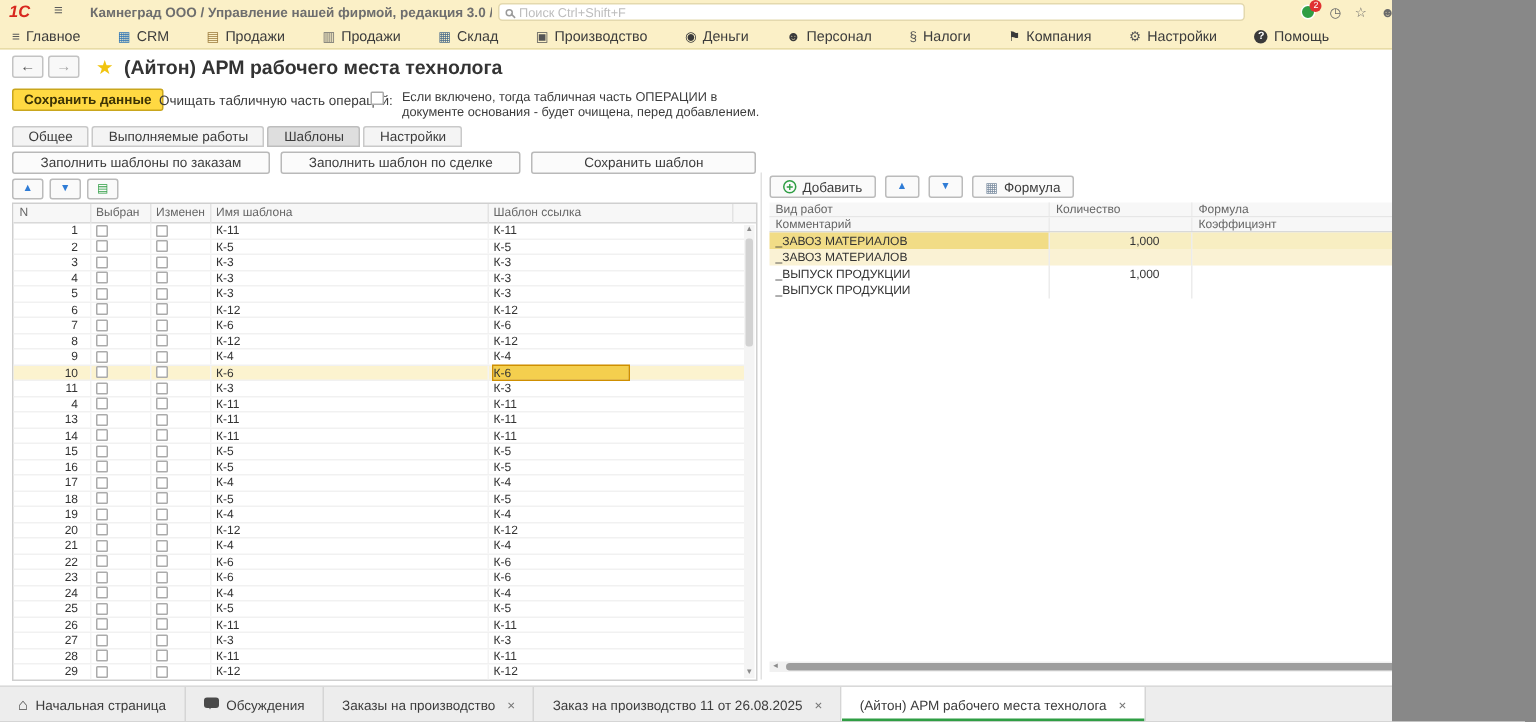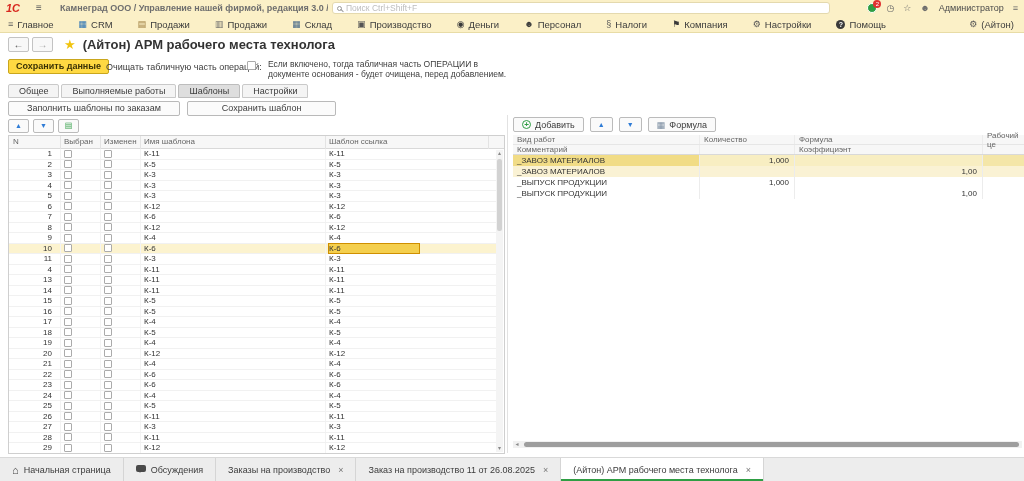--- a/index.html
+++ b/index.html
@@ -1,17 +1,17 @@
 <!DOCTYPE html>
 <html><head>
 <meta charset="utf-8">
 <style>
   * { margin:0; padding:0; box-sizing:border-box; }
   body { background:#888; }
-  #app { position:relative; width:1024px; height:481px; background:#fff; overflow:hidden;
+  #app { position:relative; width:928px; height:481px; background:#fff; overflow:hidden;
          font-family:"Liberation Sans", sans-serif; }
 
   
   .topbar { position:absolute; top:0; left:0; width:1024px; height:16px; background:#fbf0c7; }
   .logo { position:absolute; left:6px; top:2px; color:#d8281e; font-weight:bold; font-style:italic; font-size:11px; }
   .burger { position:absolute; left:36px; top:2px; font-size:10px; color:#5a5a5a; }
   .tb-title { position:absolute; left:60px; top:3px; font-size:9px; font-weight:bold; color:#6e6e6e; white-space:nowrap; width:268px; overflow:hidden; }
   .searchbox { position:absolute; left:332px; top:2px; width:498px; height:12px; background:#fff;
                border:1px solid #e4d9ae; border-radius:3px; display:flex; align-items:center; padding-left:4px; gap:4px; }
   .mag { width:5px; height:5px; border:1px solid #9a9a9a; border-radius:50%; position:relative; flex:0 0 auto; }
@@ -99,21 +99,21 @@
   .rtbtn { width:23px; height:15px; border:1px solid #bbb; border-radius:2px; background:#fafafa;
            font-size:7px; text-align:center; line-height:13px; }
   .form-ic { color:#7a8ca0; font-size:9px; }
 
   .right-table { position:absolute; top:135px; left:513px; width:511px; }
   .rth { display:flex; background:#f7f7f7; font-size:8px; color:#666; height:10px; align-items:center; border-bottom:1px solid #e6e6e6; }
   .rth > div, .rtr > div { border-right:1px solid #ececec; height:100%; display:flex; align-items:center; padding-left:4px; }
   .rc1 { width:187px; } .rc2 { width:95px; } .rc3 { width:188px; } .rc4 { width:41px; border-right:none !important; }
   .rth2 { border-bottom:1px solid #d9d9d9; }
   .rtr { display:flex; font-size:8px; color:#333; height:11px; align-items:center; }
-  .rtc.num { justify-content:flex-end; padding-right:5px; }
+  .rtc.num { justify-content:flex-end; padding-right:21px; }
   .rtr.sel1 .rc1 { background:#f1dc86; }
   .rtr.sel1 .rc2, .rtr.sel1 .rc3 { background:#f8eec2; }
   .rtr.sel1 .rc4 { background:#f4e6a8; }
   .rtr.sel2 > div { background:#faf2d4; }
 
   .hscroll { position:absolute; left:513px; top:441px; width:509px; height:7px; background:#f1f1f1; }
   .hs-left { position:absolute; left:0; top:0; width:8px; height:7px; font-size:6px; color:#8a8a8a; text-align:center; line-height:7px; }
   .hs-thumb { position:absolute; left:11px; right:3px; top:1px; height:5px; background:#9e9e9e; border-radius:3px; }
 
   
@@ -232,20 +232,21 @@
 
   <div class="tabstrip">
     <span class="tab">Общее</span>
     <span class="tab">Выполняемые работы</span>
     <span class="tab active">Шаблоны</span>
     <span class="tab">Настройки</span>
   </div>
 
   <div class="fillbtns">
     <button class="fbtn">Заполнить шаблоны по заказам</button>
+    <button class="fbtn">Заполнить шаблон по сделке</button>
     <button class="fbtn wide">Сохранить шаблон</button>
   </div>
 
   <div class="left-toolbar">
     <span class="tbtn arr">▲</span>
     <span class="tbtn arr">▼</span>
     <span class="tbtn grn">▤</span>
   </div>
 
   <div class="left-table">

